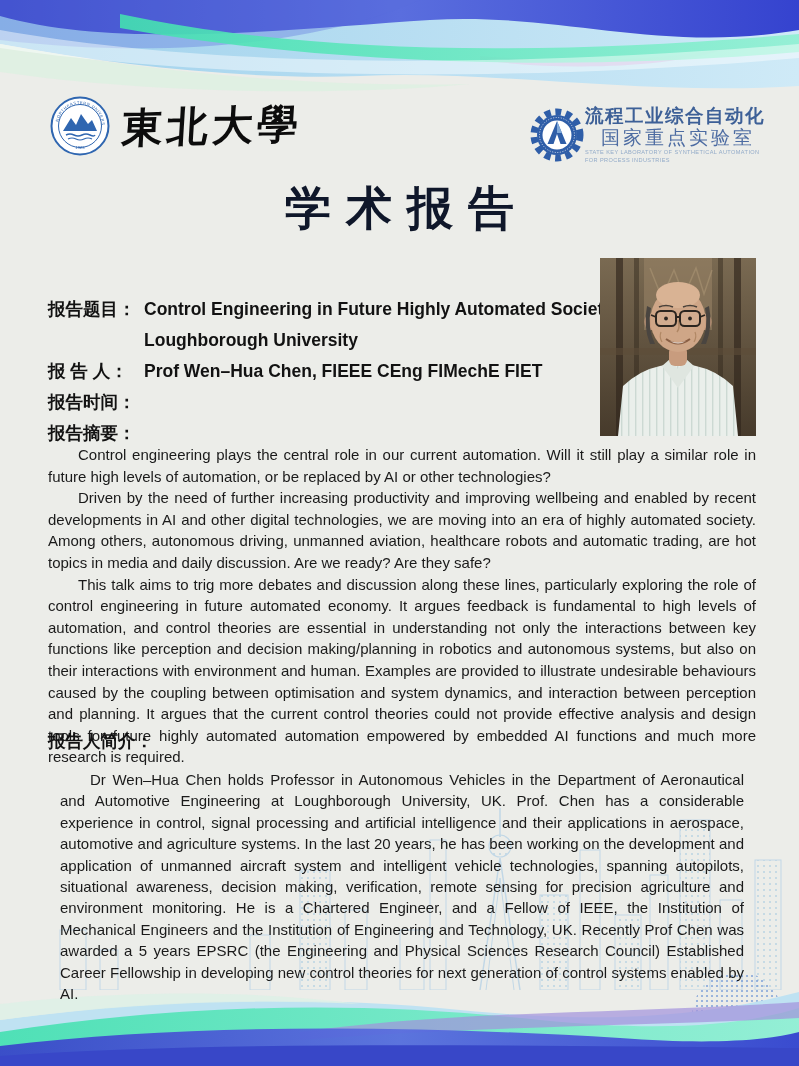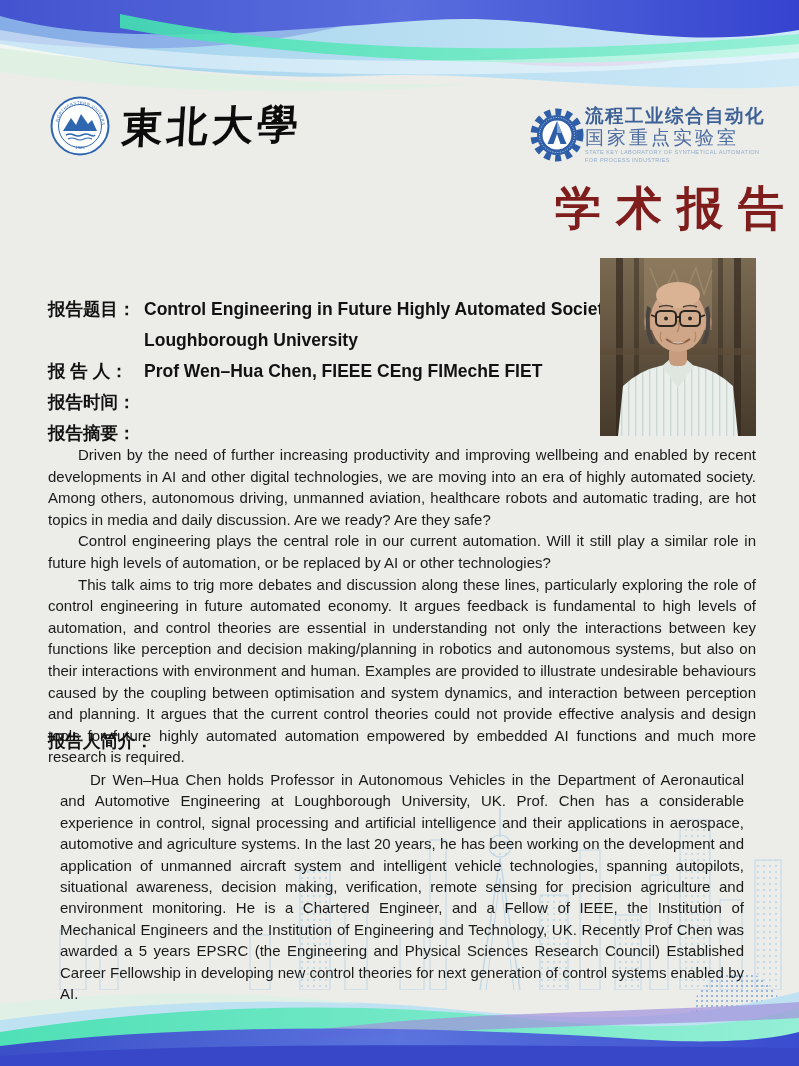--- a/index.html
+++ b/index.html
@@ -7,23 +7,23 @@
   .page{position:relative;width:799px;height:1066px;margin:0 auto;background:#ecede9;overflow:hidden;}
   .band{position:absolute;left:0;width:799px;pointer-events:none;}
   .band.top{top:0;height:100px;}
   .band.bottom{bottom:0;height:92px;}
   .skyline{position:absolute;left:0;top:738px;width:799px;height:252px;opacity:.55;pointer-events:none;}
   .neu-logo{position:absolute;left:50px;top:96px;display:flex;align-items:center;gap:12px;}
   .neu-calli{font-family:"DejaVu Serif","Liberation Serif",serif;font-weight:700;font-size:41px;color:#0c0c0c;transform:skewX(-5deg) rotate(-1.5deg);letter-spacing:4px;white-space:nowrap;}
   .skl-logo{position:absolute;right:34px;top:106px;display:flex;align-items:center;}
   .skl-text{display:flex;flex-direction:column;line-height:1.12;}
   .skl-cn1{font-size:18.5px;font-weight:700;color:#3d6097;letter-spacing:1.5px;}
-  .skl-cn2{font-size:19px;font-weight:400;color:#4d6ca2;letter-spacing:3px;}
+  .skl-cn2{font-size:19px;font-weight:400;color:#4d6ca2;letter-spacing:3px;margin-left:16px;}
   .skl-en{font-size:5.6px;color:#93abc9;letter-spacing:.4px;margin-top:1.5px;}
-  .main-title{position:absolute;top:178px;left:0;width:100%;text-align:right;font-size:46px;font-weight:800;color:#7f1d1d;letter-spacing:15px;text-indent:15px;}
+  .main-title{position:absolute;top:178px;left:0;width:100%;text-align:center;font-size:46px;font-weight:800;color:#0f172a;letter-spacing:15px;text-indent:15px;}
   .details{position:absolute;left:48px;top:258px;width:545px;margin-top:36px;}
   .drow{display:flex;font-size:17.5px;font-weight:700;color:#121212;line-height:31px;}
   .dlabel{min-width:96px;white-space:nowrap;}
   .dvalue{white-space:nowrap;}
   .indent{margin-left:96px;}
   .photo{position:absolute;left:600px;top:258px;width:156px;height:178px;}
   .abstract{position:absolute;left:48px;top:444px;width:708px;font-size:15px;line-height:21.6px;color:#1a1a1a;text-align:justify;z-index:2;}
   .abstract p{margin:0;text-indent:2em;}
   .bio{position:absolute;left:48px;top:729px;width:708px;z-index:2;}
   .bio-label{font-size:17.5px;font-weight:700;color:#121212;margin:0 0 16px 0;}
@@ -199,22 +199,22 @@
     <circle cx="66" cy="60.5" r="1.9" fill="#2b2620"></circle>
     <circle cx="90" cy="60.5" r="1.9" fill="#2b2620"></circle>
     <path d="M78 62 Q80.5 70 77 74" stroke="#b08764" stroke-width="1.5" fill="none"></path>
     <path d="M66 81 Q78 90 90 81" stroke="#8a5f44" stroke-width="2" fill="none"></path>
     <path d="M70 83 Q78 88 86 83 Q78 86 70 83 Z" fill="#ffffff" opacity="0.85"></path>
     <path d="M61 74 Q59 79 62 84" stroke="#b08764" stroke-width="1.2" fill="none"></path>
     <path d="M95 74 Q97 79 94 84" stroke="#b08764" stroke-width="1.2" fill="none"></path>
   </svg>
 
   <div class="abstract">
+    <p>Control engineering plays the central role in our current automation. Will it still play a similar role in future high levels of automation, or be replaced by AI or other technologies?</p>
     <p>Driven by the need of further increasing productivity and improving wellbeing and enabled by recent developments in AI and other digital technologies, we are moving into an era of highly automated society. Among others, autonomous driving, unmanned aviation, healthcare robots and automatic trading, are hot topics in media and daily discussion. Are we ready? Are they safe?</p>
-    <p>Control engineering plays the central role in our current automation. Will it still play a similar role in future high levels of automation, or be replaced by AI or other technologies?</p>
     <p>This talk aims to trig more debates and discussion along these lines, particularly exploring the role of control engineering in future automated economy. It argues feedback is fundamental to high levels of automation, and control theories are essential in understanding not only the interactions between key functions like perception and decision making/planning in robotics and autonomous systems, but also on their interactions with environment and human.  Examples are provided to illustrate undesirable behaviours caused by the coupling between optimisation and system dynamics, and interaction between perception and planning.  It argues that the current control theories could not provide effective analysis and design tools for future highly automated automation empowered by embedded AI functions and much more research is required.</p>
   </div>
 
   <div class="bio">
     <div class="bio-label">报告人简介：</div>
     <p>Dr Wen–Hua Chen holds Professor in Autonomous Vehicles in the Department of Aeronautical and Automotive Engineering at Loughborough University, UK. Prof. Chen has a considerable experience in control, signal processing and artificial intelligence and their applications in aerospace, automotive and agriculture systems. In the last 20 years, he has been working on the development and application of unmanned aircraft system and intelligent vehicle technologies, spanning autopilots, situational awareness, decision making, verification, remote sensing for precision agriculture and environment monitoring. He is a Chartered Engineer, and a Fellow of IEEE, the Institution of Mechanical Engineers and the Institution of Engineering and Technology, UK. Recently Prof Chen was awarded a 5 years EPSRC (the Engineering and Physical Sciences Research Council) Established Career Fellowship in developing new control theories for next generation of control systems enabled by AI.</p>
   </div>
 
 </div>
 

